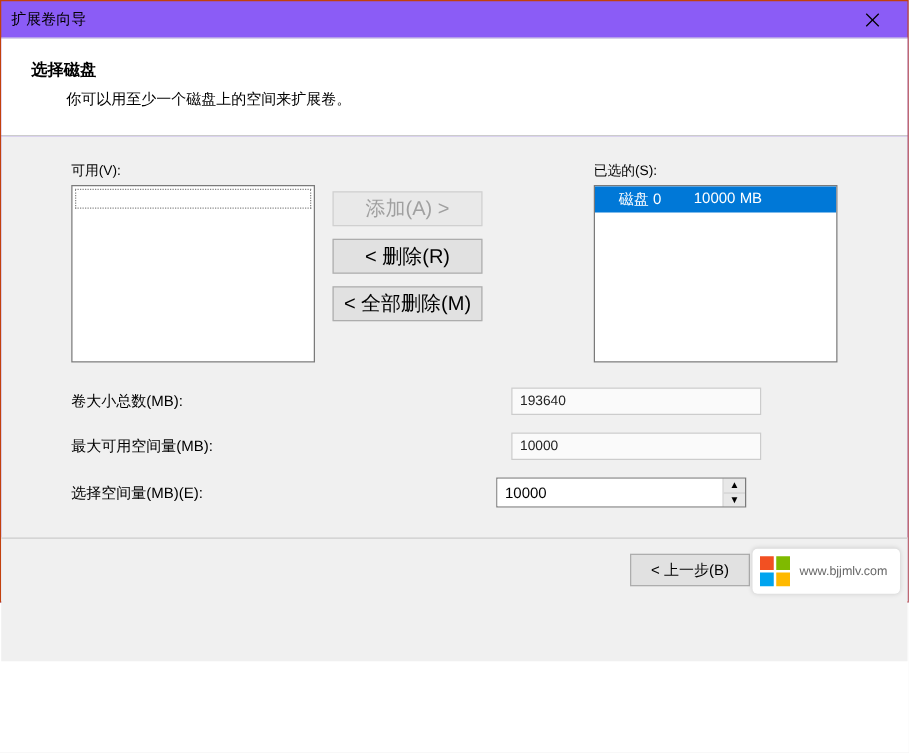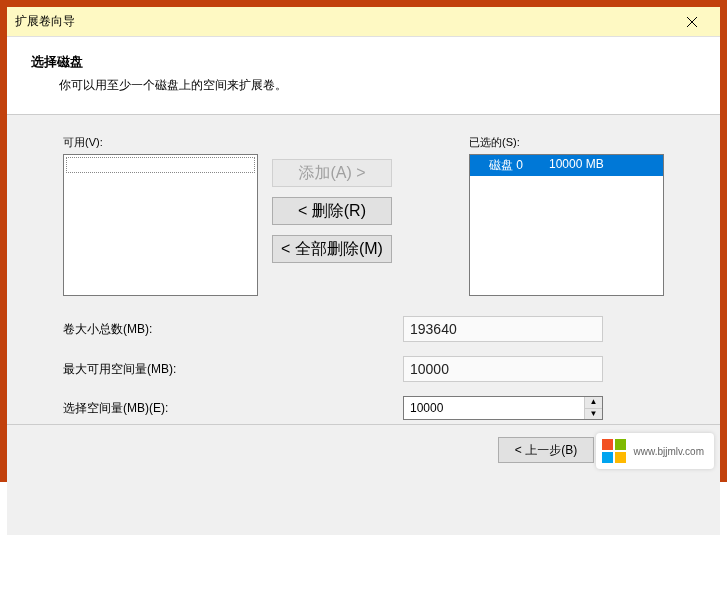--- a/index.html
+++ b/index.html
@@ -8,22 +8,22 @@
       font-size: 12px;
       background: #fff;
       width: 727px;
       height: 602px;
       position: relative;
       overflow: hidden;
     }
     .window {
       width: 727px;
       height: 482px;
-      border: 7px solid #c2410c;
-      background: #fef9c3;
+      border: 1px solid #c2410c;
+      background: #8b5cf6;
       position: relative;
     }
     .titlebar {
       height: 30px;
       display: flex;
       align-items: center;
       padding: 0 8px;
       border-bottom: 1px solid #e0e0e0;
     }
     .titlebar .title { font-size: 12px; }
@@ -93,22 +93,23 @@
       cursor: default;
     }
     .form-rows { display: flex; flex-direction: column; gap: 14px; }
     .form-row { display: flex; align-items: center; }
     .form-label { width: 340px; font-size: 12px; }
     .form-value-static {
       width: 200px;
       border: 1px solid #ccc;
       background: #fafafa;
       padding: 4px 6px;
-      font-size: 14px;
+      font-size: 11px;
       color: #222;
+      margin-left: 12px;
     }
     .spinner-wrap {
       width: 200px;
       display: flex;
       border: 1px solid #7a7a7a;
       background: #fff;
     }
     .spinner-input {
       flex: 1;
       border: none;

